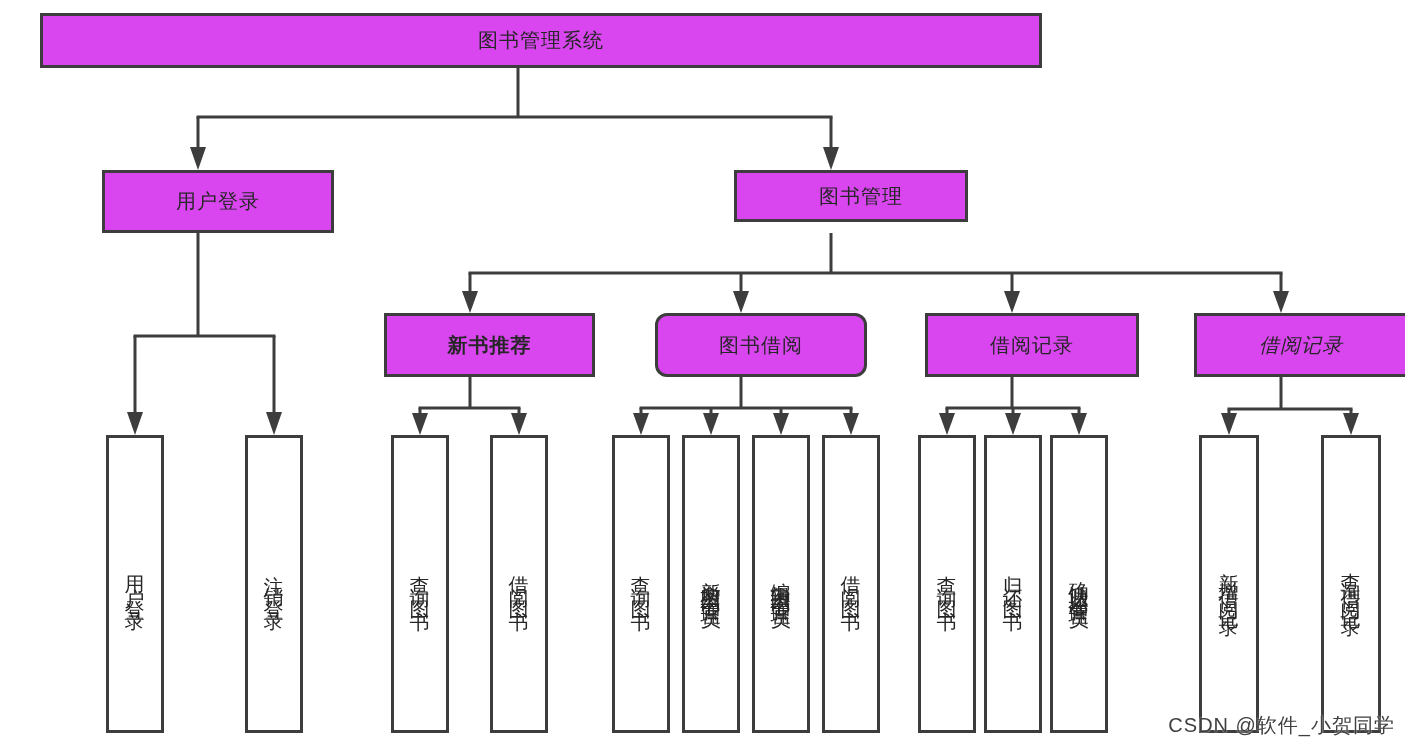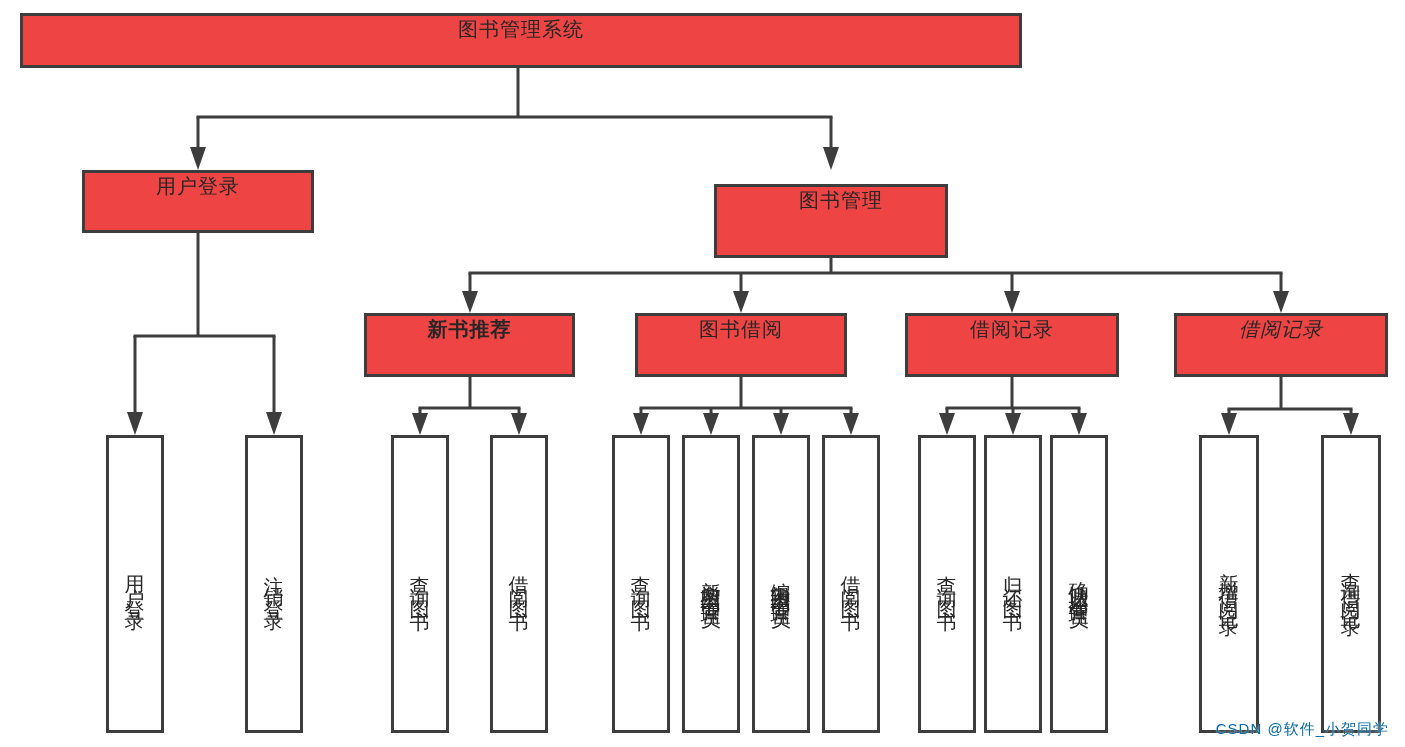--- a/index.html
+++ b/index.html
@@ -5,39 +5,39 @@
   html,body{margin:0;padding:0;background:#ffffff;}
   body{
     width:1405px;height:747px;position:relative;overflow:hidden;
     font-family:"Liberation Sans","DejaVu Sans",sans-serif;
     color:#222;
   }
   .stage{position:absolute;inset:0;}
   svg.connectors{position:absolute;left:0;top:0;z-index:1;}
   .box{
     position:absolute;box-sizing:border-box;z-index:2;
-    background:#ef4444;border:3px solid #3d3d3d;
-    display:flex;align-items:flex-start;justify-content:center;
-    font-size:20px;letter-spacing:1px;color:#262626;
+    background:#d946ef;border:3px solid #3d3d3d;
+    display:flex;align-items:center;justify-content:center;
+    font-size:20px;letter-spacing:1px;color:#262626;margin-left:20px;
   }
   .vbox{
     position:absolute;box-sizing:border-box;z-index:2;
     background:#fff;border:3px solid #3d3d3d;
     display:flex;align-items:center;justify-content:center;
   }
   .vtext{
     writing-mode:vertical-rl;text-orientation:mixed;
     font-size:20px;color:#262626;line-height:1;
   }
   .vtext.short{letter-spacing:12px;}
   .vtext.medium{letter-spacing:9px;}
   .vtext.long{letter-spacing:4px;}
   .watermark{
-    position:absolute;right:16px;bottom:8px;z-index:3;
-    font-size:15px;color:#0369a1;letter-spacing:1px;
+    position:absolute;right:10px;bottom:8px;z-index:3;
+    font-size:20px;color:#404040;letter-spacing:1px;
     text-shadow:0 0 2px #ffffff;
   }
 </style>
 </head>
 <body>
 
 <div class="stage">
 
   <svg class="connectors" width="1405" height="747" viewBox="0 0 1405 747">
     <g stroke="#3d3d3d" stroke-width="3" fill="none">
@@ -112,28 +112,28 @@
     </g>
   </svg>
 
   <div class="box" style="left:20px;top:13px;width:1002px;height:55px;">
     <span>图书管理系统</span>
   </div>
 
   <div class="box" style="left:82px;top:170px;width:232px;height:63px;">
     <span>用户登录</span>
   </div>
-  <div class="box" style="left:714px;top:184px;width:234px;height:74px;padding-left:20px;">
+  <div class="box" style="left:714px;top:170px;width:234px;height:52px;padding-left:20px;">
     <span>图书管理</span>
   </div>
 
   <div class="box" style="left:364px;top:313px;width:211px;height:64px;font-weight:bold;">
     <span>新书推荐</span>
   </div>
-  <div class="box" style="left:635px;top:313px;width:212px;height:64px;">
+  <div class="box" style="left:635px;top:313px;width:212px;height:64px;border-radius:12px;">
     <span>图书借阅</span>
   </div>
   <div class="box" style="left:905px;top:313px;width:214px;height:64px;">
     <span>借阅记录</span>
   </div>
   <div class="box" style="left:1174px;top:313px;width:214px;height:64px;font-style:italic;">
     <span>借阅记录</span>
   </div>
 
   <div class="vbox" style="left:106px;top:435px;width:58px;height:298px;">

